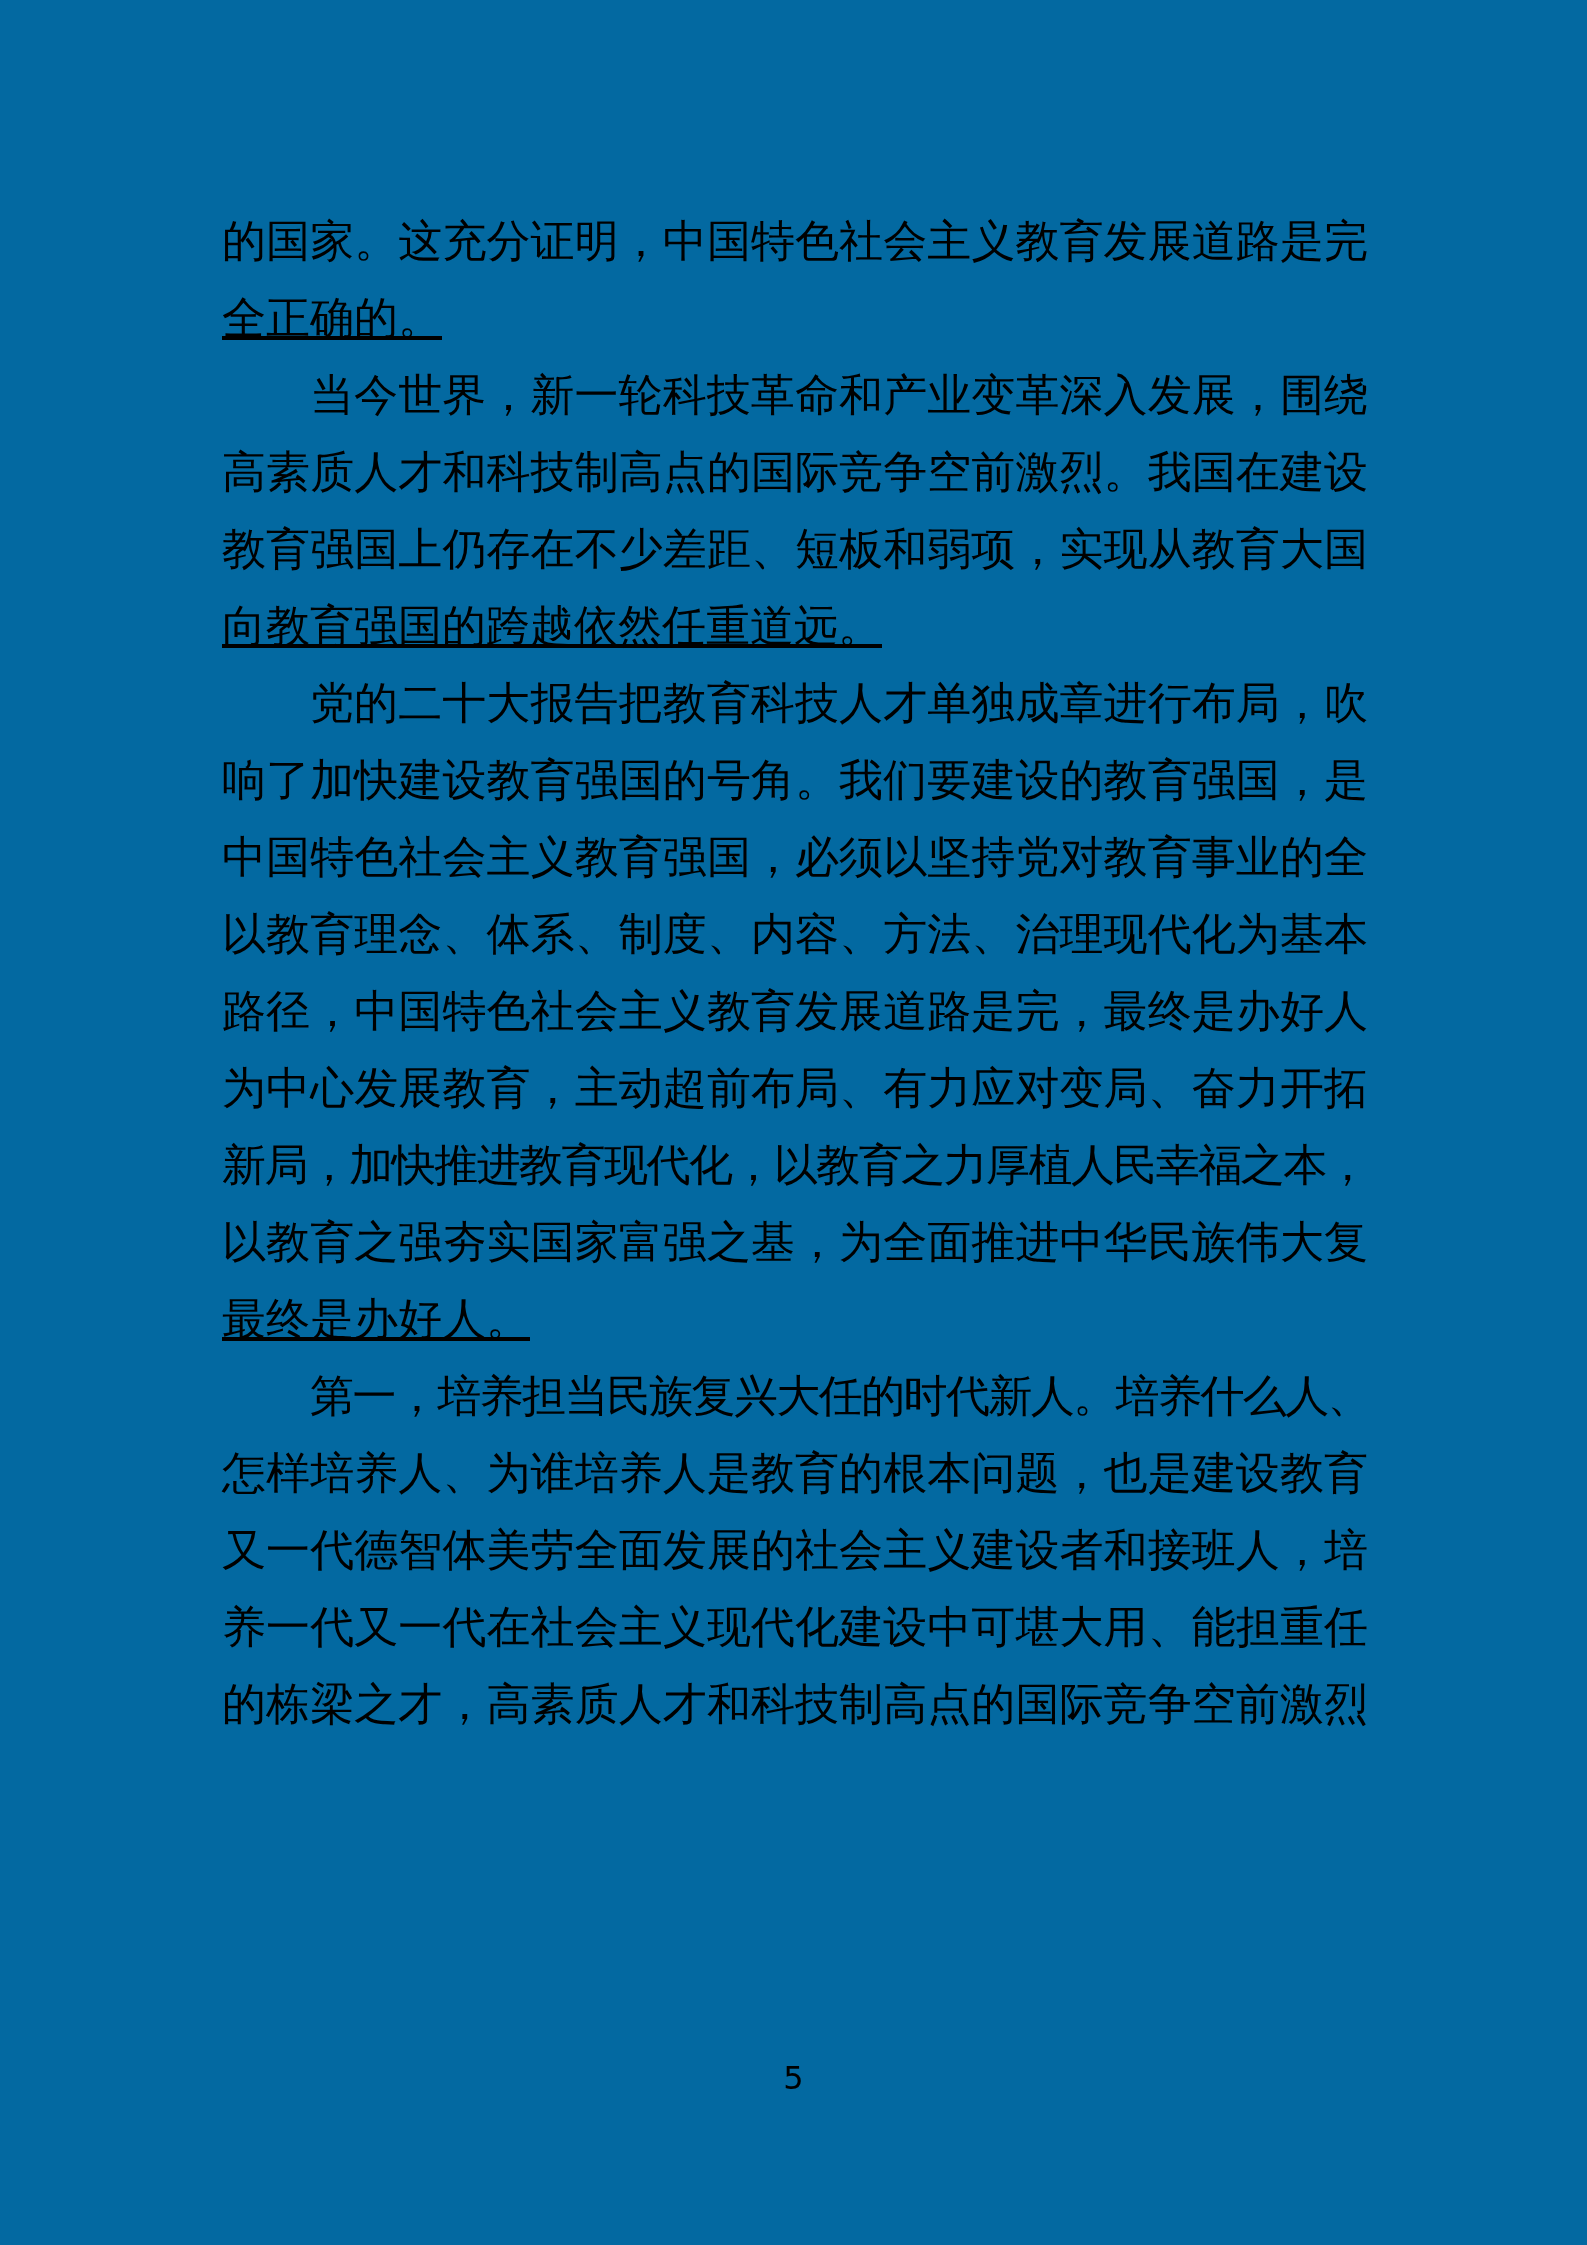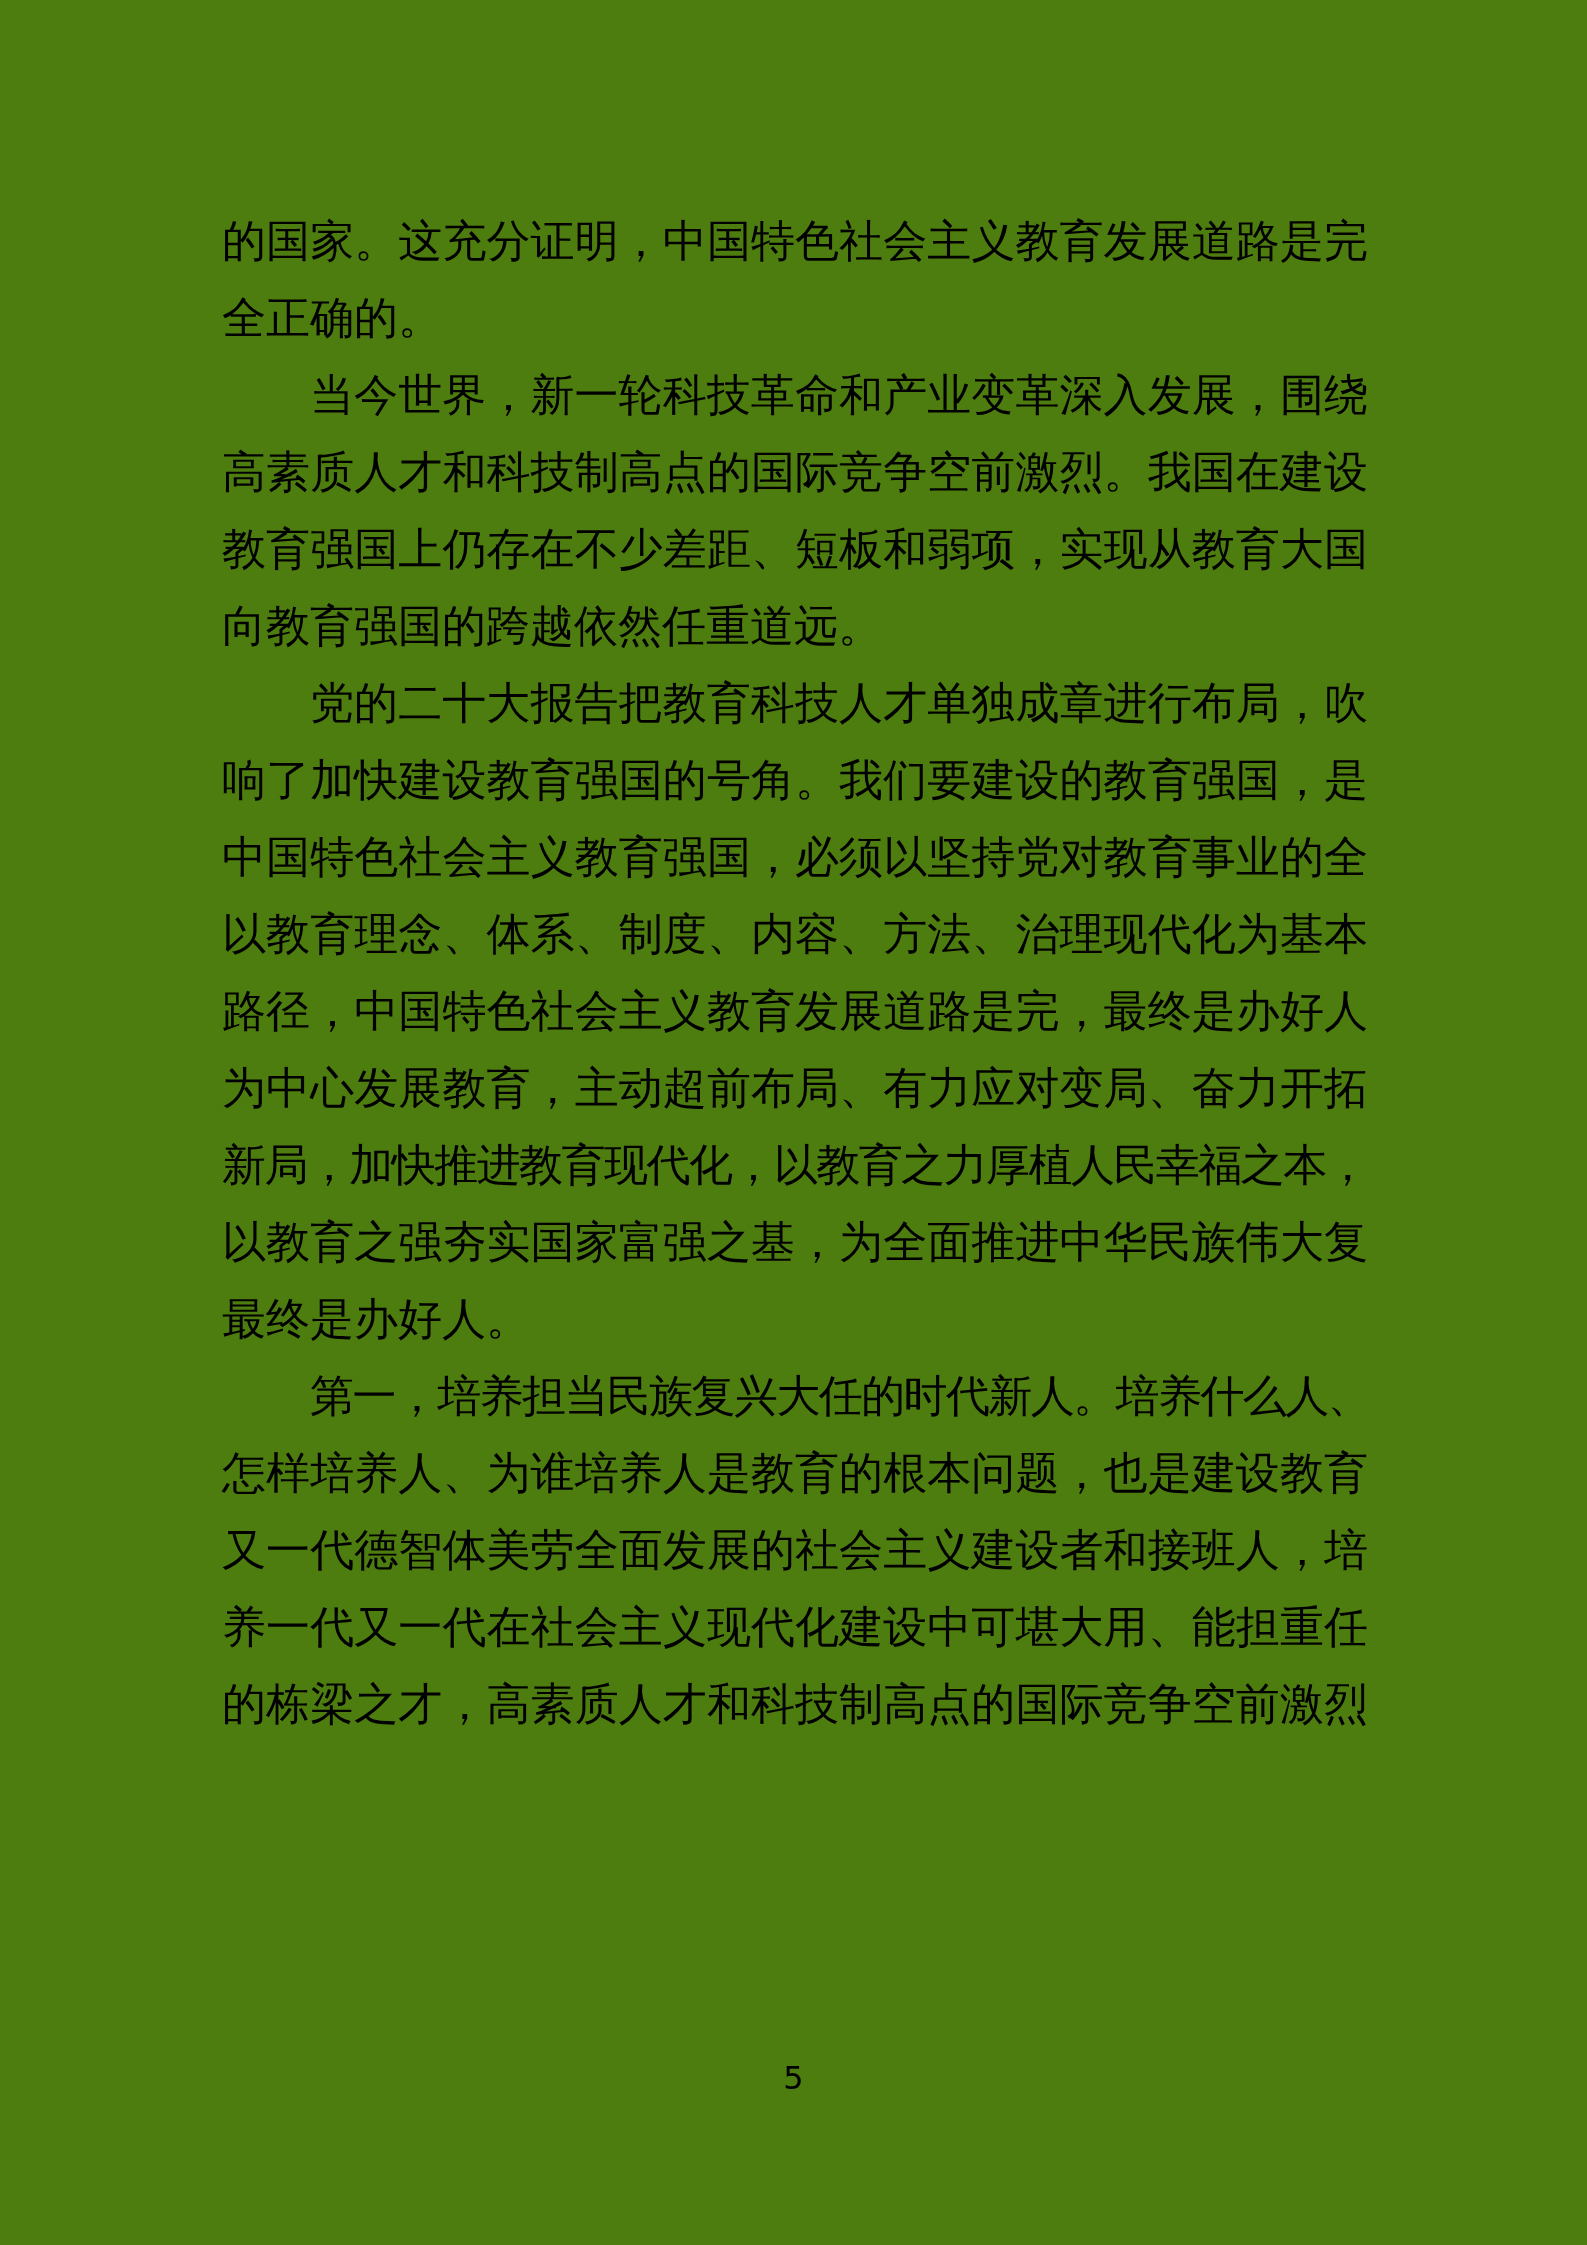--- a/index.html
+++ b/index.html
@@ -12,40 +12,40 @@
     height: 2245px;
     position: relative;
     font-family: "DejaVu Sans", sans-serif;
   }
   .page {
     position: absolute;
     left: 0;
     top: 0;
     width: 1587px;
     height: 2245px;
-    background: #4d7c0f;
+    background: #0369a1;
     color: #000000;
   }
   .text-block {
     position: absolute;
     left: 222px;
     top: 202px;
     width: 1146px;
   }
   .line {
     font-size: 44px;
     height: 77px;
     line-height: 77px;
     color: #000000;
     text-align: justify;
     text-justify: inter-character;
     white-space: nowrap;
   }
   .line.fill { text-align-last: justify; }
-  .line.no-fill { text-align-last: left; }
+  .line.no-fill { text-align-last: left; text-decoration: underline; }
   .line.indent { text-indent: 88px; }
   
   .line.tight { letter-spacing: -1.6px; }
   .seg { font-weight: 400; }
   .seg.bold { font-weight: 400; }
   .page-number {
     position: absolute;
     left: 0;
     top: 2058px;
     width: 1587px;

